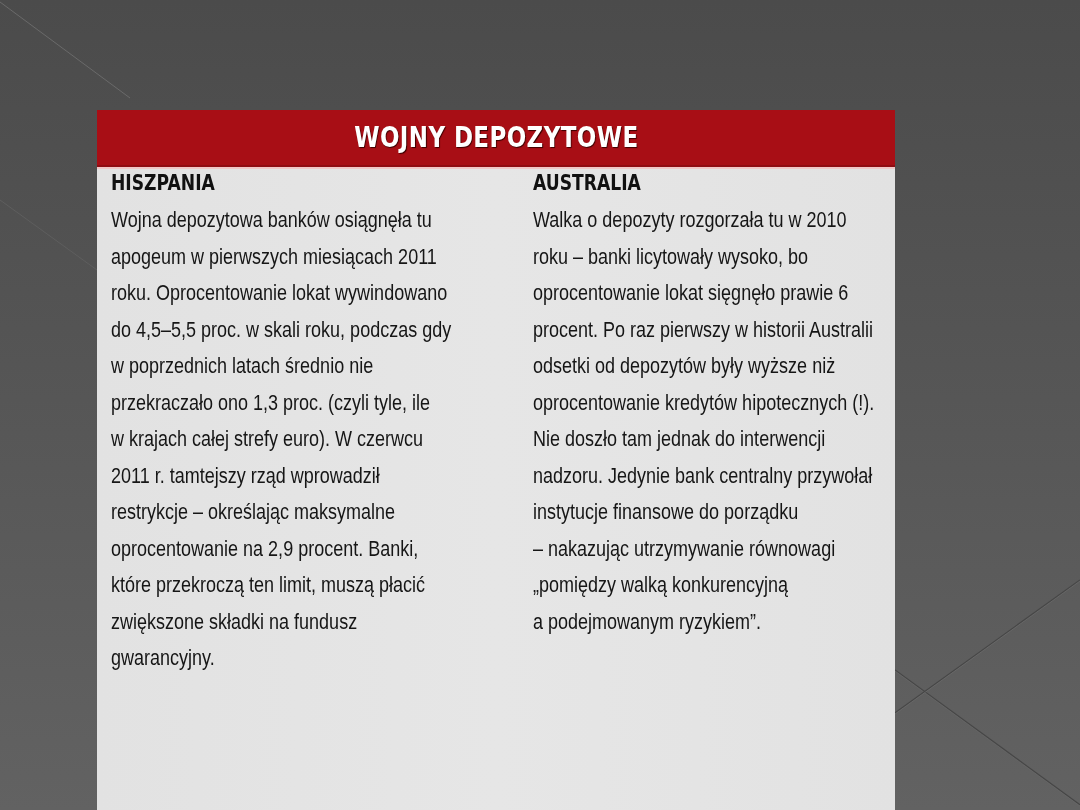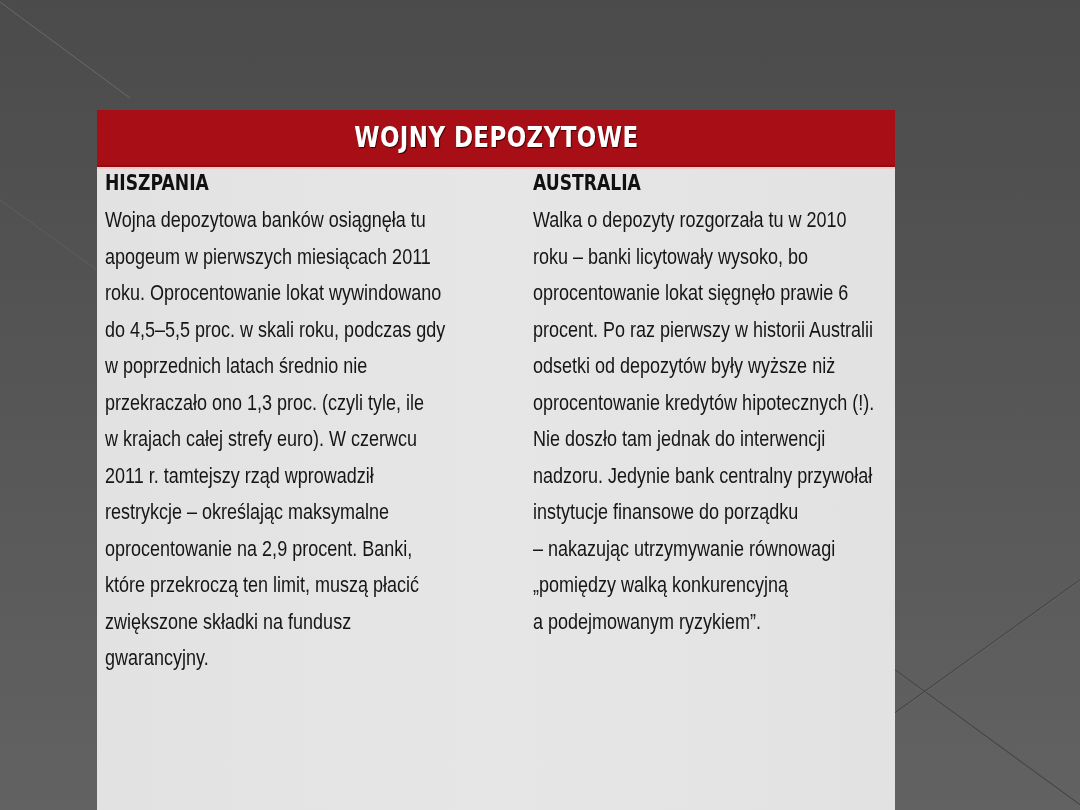--- a/index.html
+++ b/index.html
@@ -52,21 +52,21 @@
       font-weight: bold;
       font-size: 28px;
       letter-spacing: 0.5px;
       transform: scaleX(0.82);
       text-shadow: 1px 1px 1px #3a0000;
     }
     .column {
       position: absolute;
       top: 58px;
     }
-    .col-left { left: 8px; width: 384px; }
+    .col-left { left: 14px; width: 384px; }
     .col-right { left: 436px; width: 384px; }
     .col-heading {
       font-family: "DejaVu Sans", sans-serif;
       font-weight: bold;
       font-size: 22px;
       color: #111111;
       line-height: 30px;
       transform-origin: left center;
       transform: scaleX(0.78);
       white-space: nowrap;

